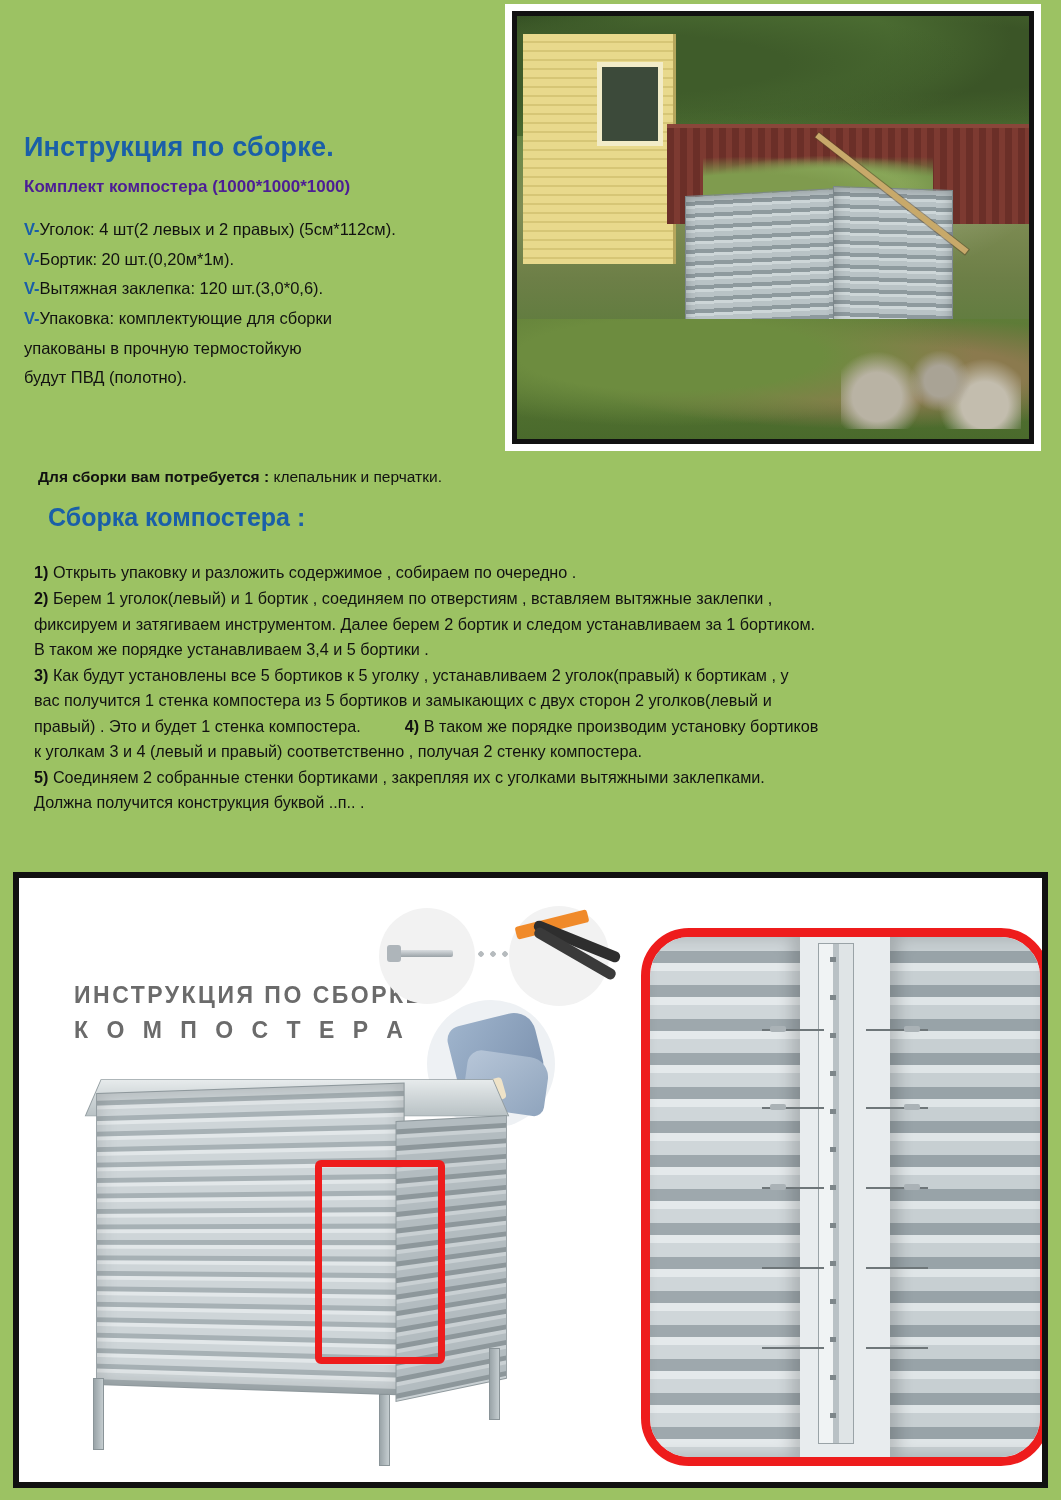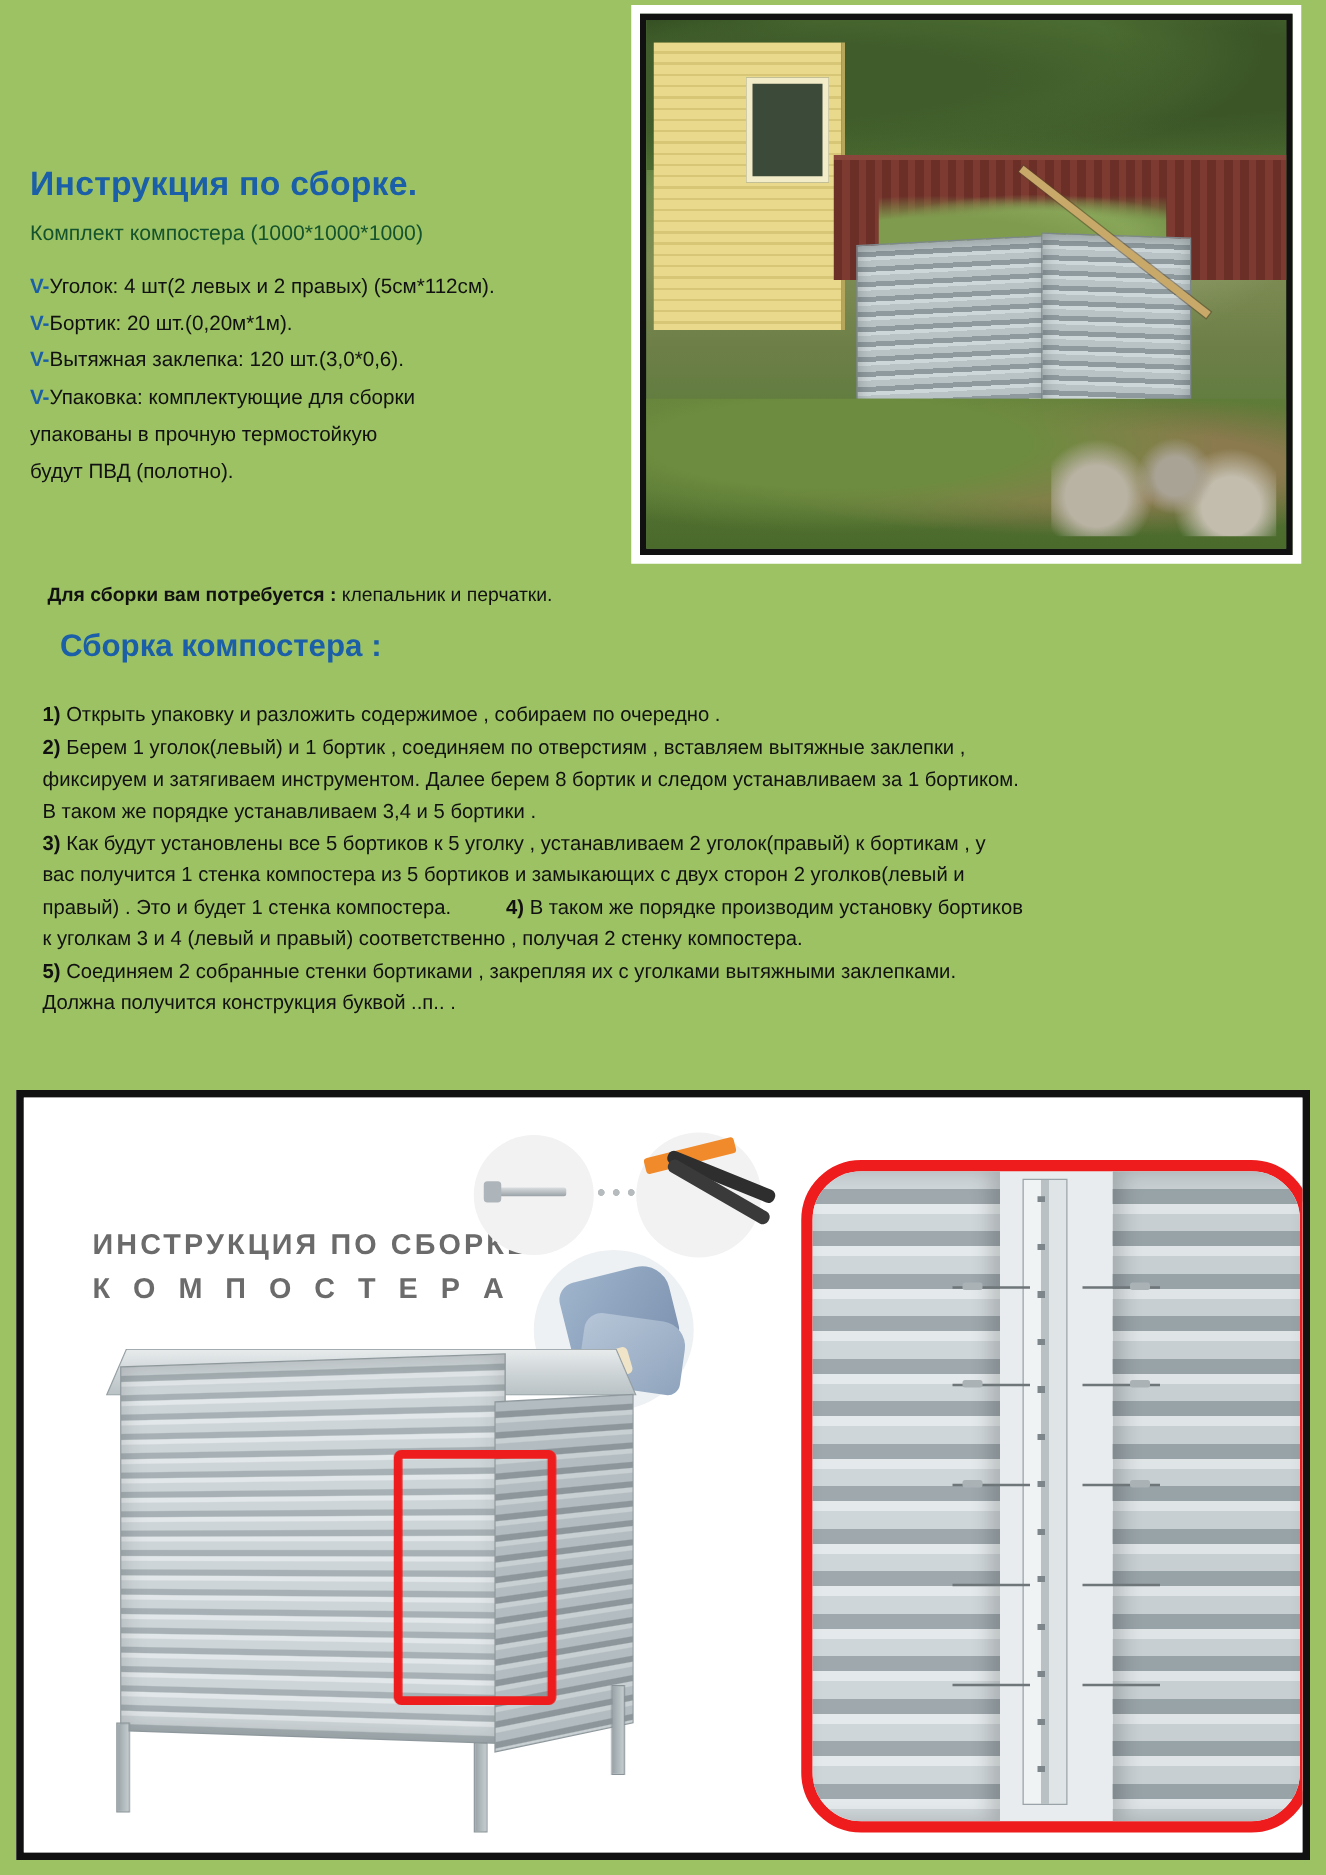--- a/index.html
+++ b/index.html
@@ -31,22 +31,22 @@
 
   .title {
     font-size: 27px;
     font-weight: bold;
     color: #1a5fa8;
     margin: 0 0 14px 0;
     letter-spacing: 0.2px;
   }
   .subtitle {
     font-size: 17px;
-    font-weight: normal;
-    color: #14532d;
+    font-weight: bold;
+    color: #4c1d95;
     margin: 0 0 22px 0;
   }
 
   .spec-line {
     font-size: 16.5px;
     color: #111;
     margin: 0 0 9px 0;
     line-height: 1.25;
   }
   .vmark {
@@ -412,21 +412,21 @@
   </div>
 
   <div class="h-assembly">Сборка компостера :</div>
 
   <div class="steps">
     <p class="step">
       <b>1)</b><span> Открыть упаковку и разложить содержимое ,  собираем по очередно .</span>
     </p>
     <p class="step">
       <b>2)</b><span> Берем 1 уголок(левый) и 1 бортик , соединяем по отверстиям , вставляем вытяжные заклепки ,</span><br>
-      <span>фиксируем и затягиваем инструментом. Далее берем 8 бортик и следом устанавливаем за 1 бортиком.</span><br>
+      <span>фиксируем и затягиваем инструментом. Далее берем 2 бортик и следом устанавливаем за 1 бортиком.</span><br>
       <span>В таком же порядке устанавливаем 3,4 и 5 бортики .</span>
     </p>
     <p class="step">
       <b>3)</b><span> Как будут установлены все 5 бортиков к 5 уголку , устанавливаем 2 уголок(правый) к бортикам , у</span><br>
       <span>вас получится 1 стенка компостера из 5 бортиков и  замыкающих с двух сторон 2 уголков(левый и</span><br>
       <span>правый) . Это и будет 1 стенка компостера.</span><span class="pad"></span><b>4)</b><span> В таком же порядке производим установку бортиков</span><br>
       <span>к уголкам 3 и 4 (левый и правый) соответственно , получая 2 стенку компостера.</span>
     </p>
     <p class="step">
       <b>5)</b><span> Соединяем 2 собранные стенки бортиками , закрепляя их с уголками  вытяжными заклепками.</span><br>

